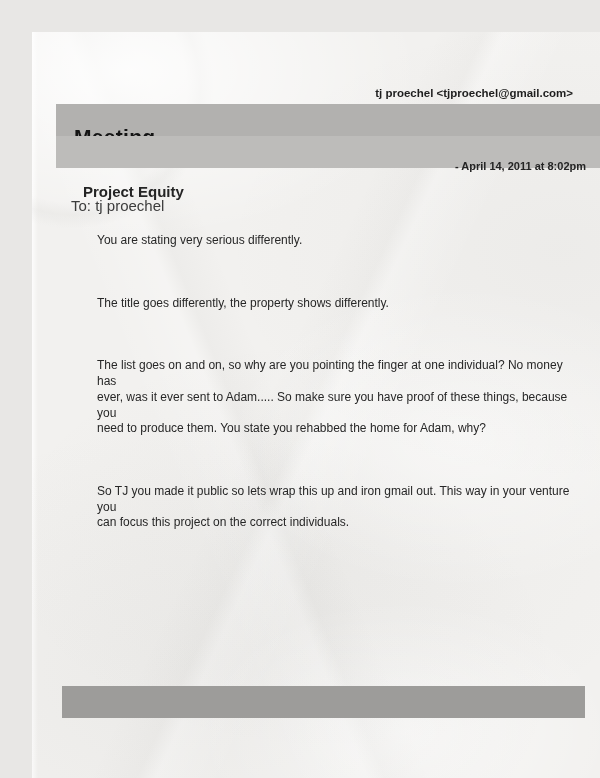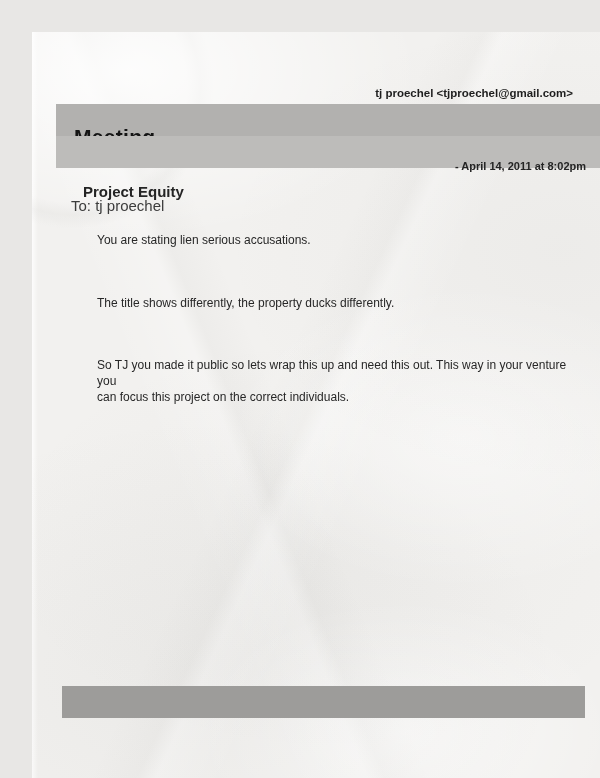--- a/index.html
+++ b/index.html
@@ -80,23 +80,26 @@
 
   <div class="abs subject">Meeting</div>
 
   <div class="abs rule rule-b"></div>
 
   <div class="abs sender">Project Equity</div>
   <div class="abs recipient">To: tj proechel</div>
   <div class="abs date-line">- April 14, 2011 at 8:02pm</div>
 
   <div class="abs letter">
-    <p>You are stating lien serious accusations.</p>
-    <p>The title shows differently, the property ducks differently.</p>
-    <p>So TJ you made it public so lets wrap this up and need this out. This way in your venture you
+    <p>You are stating very serious differently.</p>
+    <p>The title goes differently, the property shows differently.</p>
+    <p>The list goes on and on, so why are you pointing the finger at one individual? No money has
+ever, was it ever sent to Adam..... So make sure you have proof of these things, because you
+need to produce them. You state you rehabbed the home for Adam, why?</p>
+    <p>So TJ you made it public so lets wrap this up and iron gmail out. This way in your venture you
 can focus this project on the correct individuals.</p>
   </div>
 
   <div class="abs rule rule-c"></div>
 
   <div class="abs scan-bar"></div>
 
 </div>
 
 </body></html>

